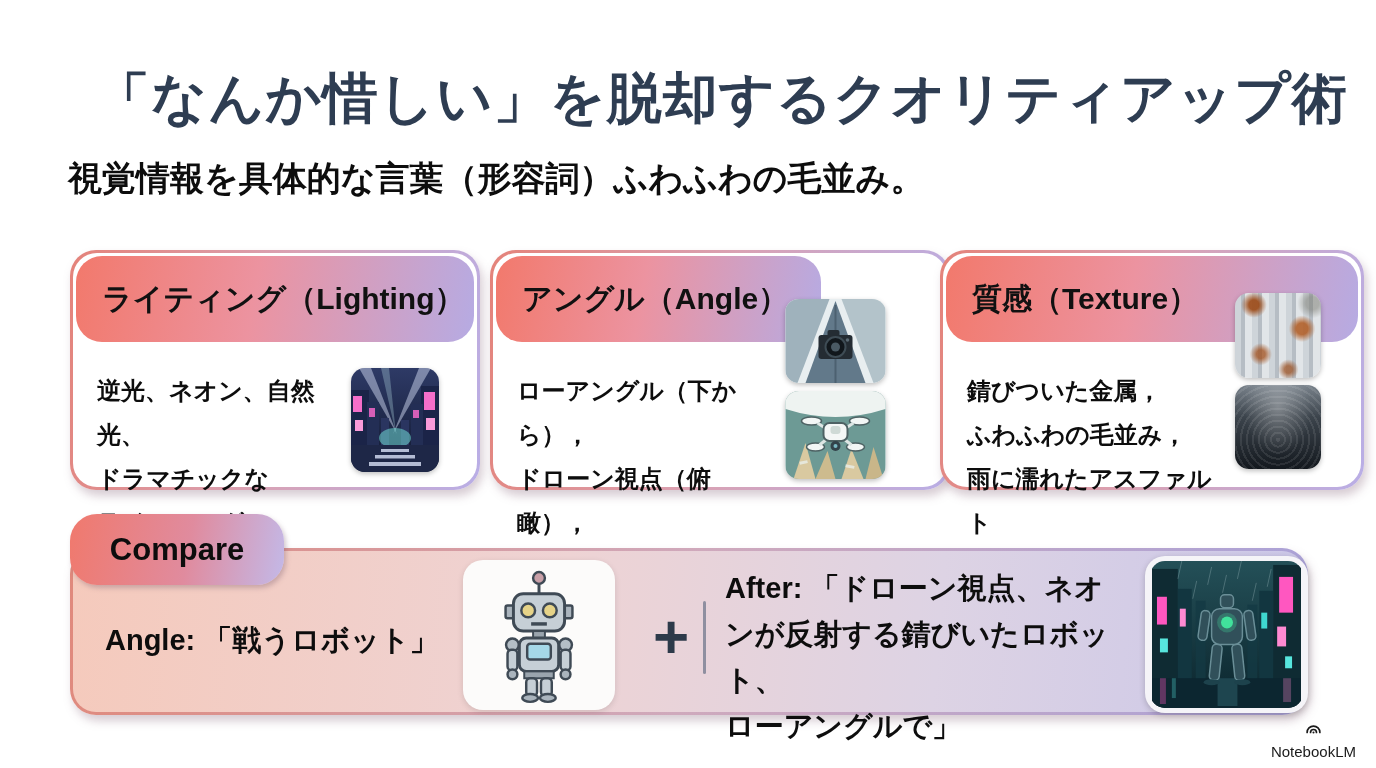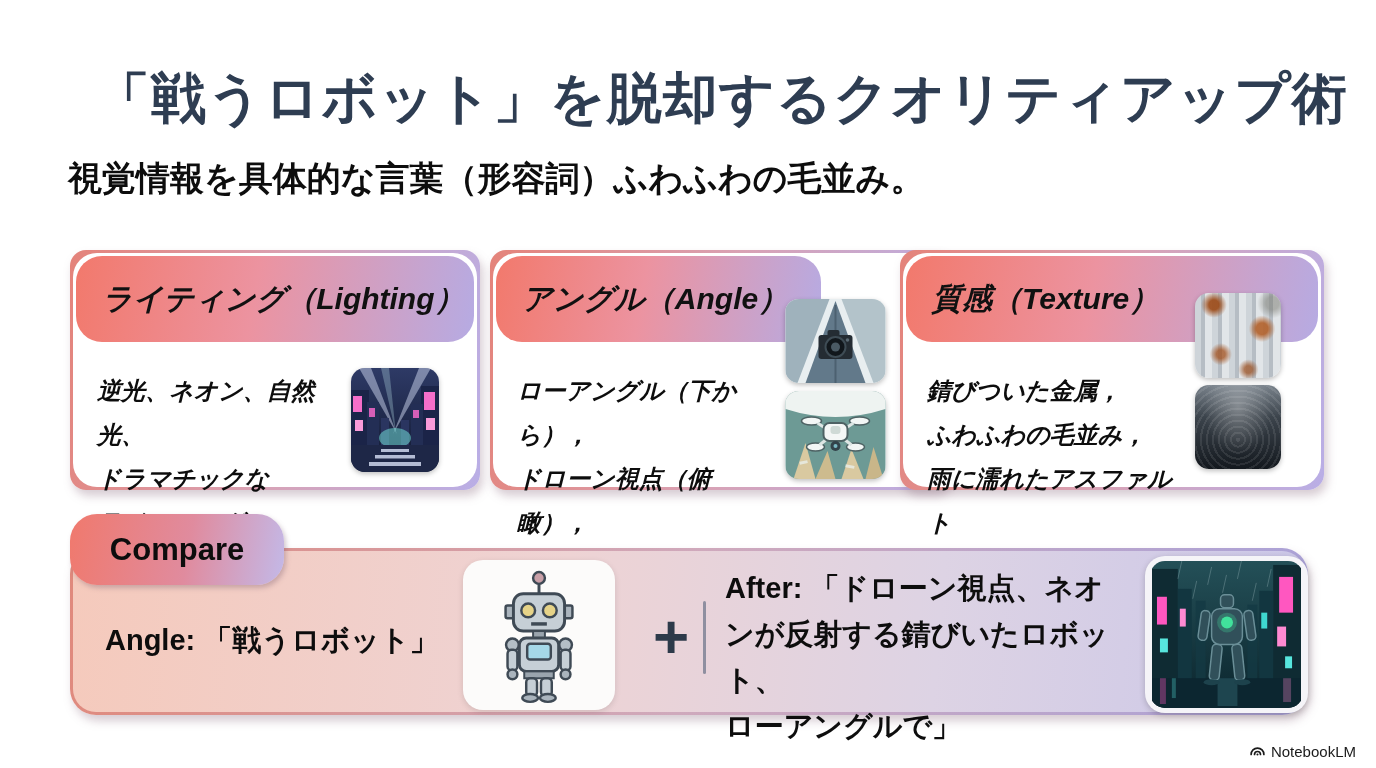--- a/index.html
+++ b/index.html
@@ -11,24 +11,23 @@
   .title {
     position:absolute; left:95px; top:62px; font-size:55px; font-weight:800;
     color:#2e3d52; letter-spacing:1px; white-space:nowrap;
   }
   .subtitle {
     position:absolute; left:68px; top:156px; font-size:34px; font-weight:700;
     color:#0d0d0d; white-space:nowrap;
   }
   
   .card-wrap {
-    position:absolute; top:250px; height:240px; border-radius:16px; padding:3px;
+    position:absolute; top:250px; height:240px; border-radius:26px; padding:3px;
     background:linear-gradient(100deg,#e4837a 0%,#d9a2b4 50%,#b9aee6 100%);
     box-shadow:3px 6px 10px rgba(140,110,130,.35);
-    font-style:italic;
   }
   .card-inner {
     position:relative; width:100%; height:100%;
     background:#ffffff; border-radius:24px;
   }
   .card-pill {
     position:absolute; left:3px; top:3px; height:86px; border-radius:26px;
     background:linear-gradient(100deg,#f2796c 0%,#ec93a0 45%,#b6abe3 100%);
     display:flex; align-items:center; padding-left:26px;
   }
@@ -100,30 +99,30 @@
       repeating-linear-gradient(90deg,#ced4d9 0 6px,#b6bdc4 6px 10px,#e1e5e8 10px 17px);
   }
   .tex-asphalt {
     background:
       radial-gradient(ellipse at 50% 26%, rgba(255,255,255,.3), transparent 55%),
       repeating-radial-gradient(circle at 50% 65%, rgba(255,255,255,.09) 0 2px, transparent 2px 6px),
       linear-gradient(#79828b 0%,#3c444c 38%,#13181e 100%);
   }
   
   .footer {
-    position:absolute; right:20px; bottom:8px; display:flex; align-items:center; gap:5px;
+    position:absolute; right:20px; bottom:8px; display:flex; align-items:center; gap:5px;flex-direction:column;
   }
   .footer .brand-text { font-size:15px; font-weight:500; color:#1a1a1a; }
 </style>
 </head>
 <body>
 
 <div class="slide">
 
-  <div class="title">「戦うロボット」を脱却するクオリティアップ術</div>
+  <div class="title">「なんか惜しい」を脱却するクオリティアップ術</div>
   <div class="subtitle">視覚情報を具体的な言葉（形容詞）ふわふわの毛並み。</div>
 
   <div class="card-wrap" style="left:70px; width:410px;">
     <div class="card-inner">
       <div class="card-pill pill-full">
         <span class="head-text">ライティング（Lighting）</span>
       </div>
       <div class="card-body-text" style="width:250px;">逆光、ネオン、自然光、
 ドラマチックな
 ライティング</div>
@@ -206,21 +205,21 @@
           <line x1="66" y1="54" x2="56" y2="46" stroke="#dde6e4" stroke-width="3"></line>
           <rect x="38" y="32" width="24" height="18" rx="6" fill="#f4f7f6" stroke="#4e6264" stroke-width="2"></rect>
           <rect x="45" y="35" width="10" height="8" rx="3" fill="#cfdad6"></rect>
           <circle cx="50" cy="55" r="5" fill="#32424a"></circle>
           <circle cx="50" cy="55" r="2" fill="#7ab8c4"></circle>
         </svg>
       </div>
     </div>
   </div>
 
-  <div class="card-wrap" style="left:900px; width:424px;">
+  <div class="card-wrap" style="left:940px; width:424px;">
     <div class="card-inner">
       <div class="card-pill pill-full">
         <span class="head-text">質感（Texture）</span>
       </div>
       <div class="card-body-text" style="width:268px;">錆びついた金属，
 ふわふわの毛並み，
 雨に濡れたアスファルト</div>
       <div class="thumb" style="left:292px; top:40px; width:86px; height:85px;">
         <div class="tex-rust"></div>
       </div>

